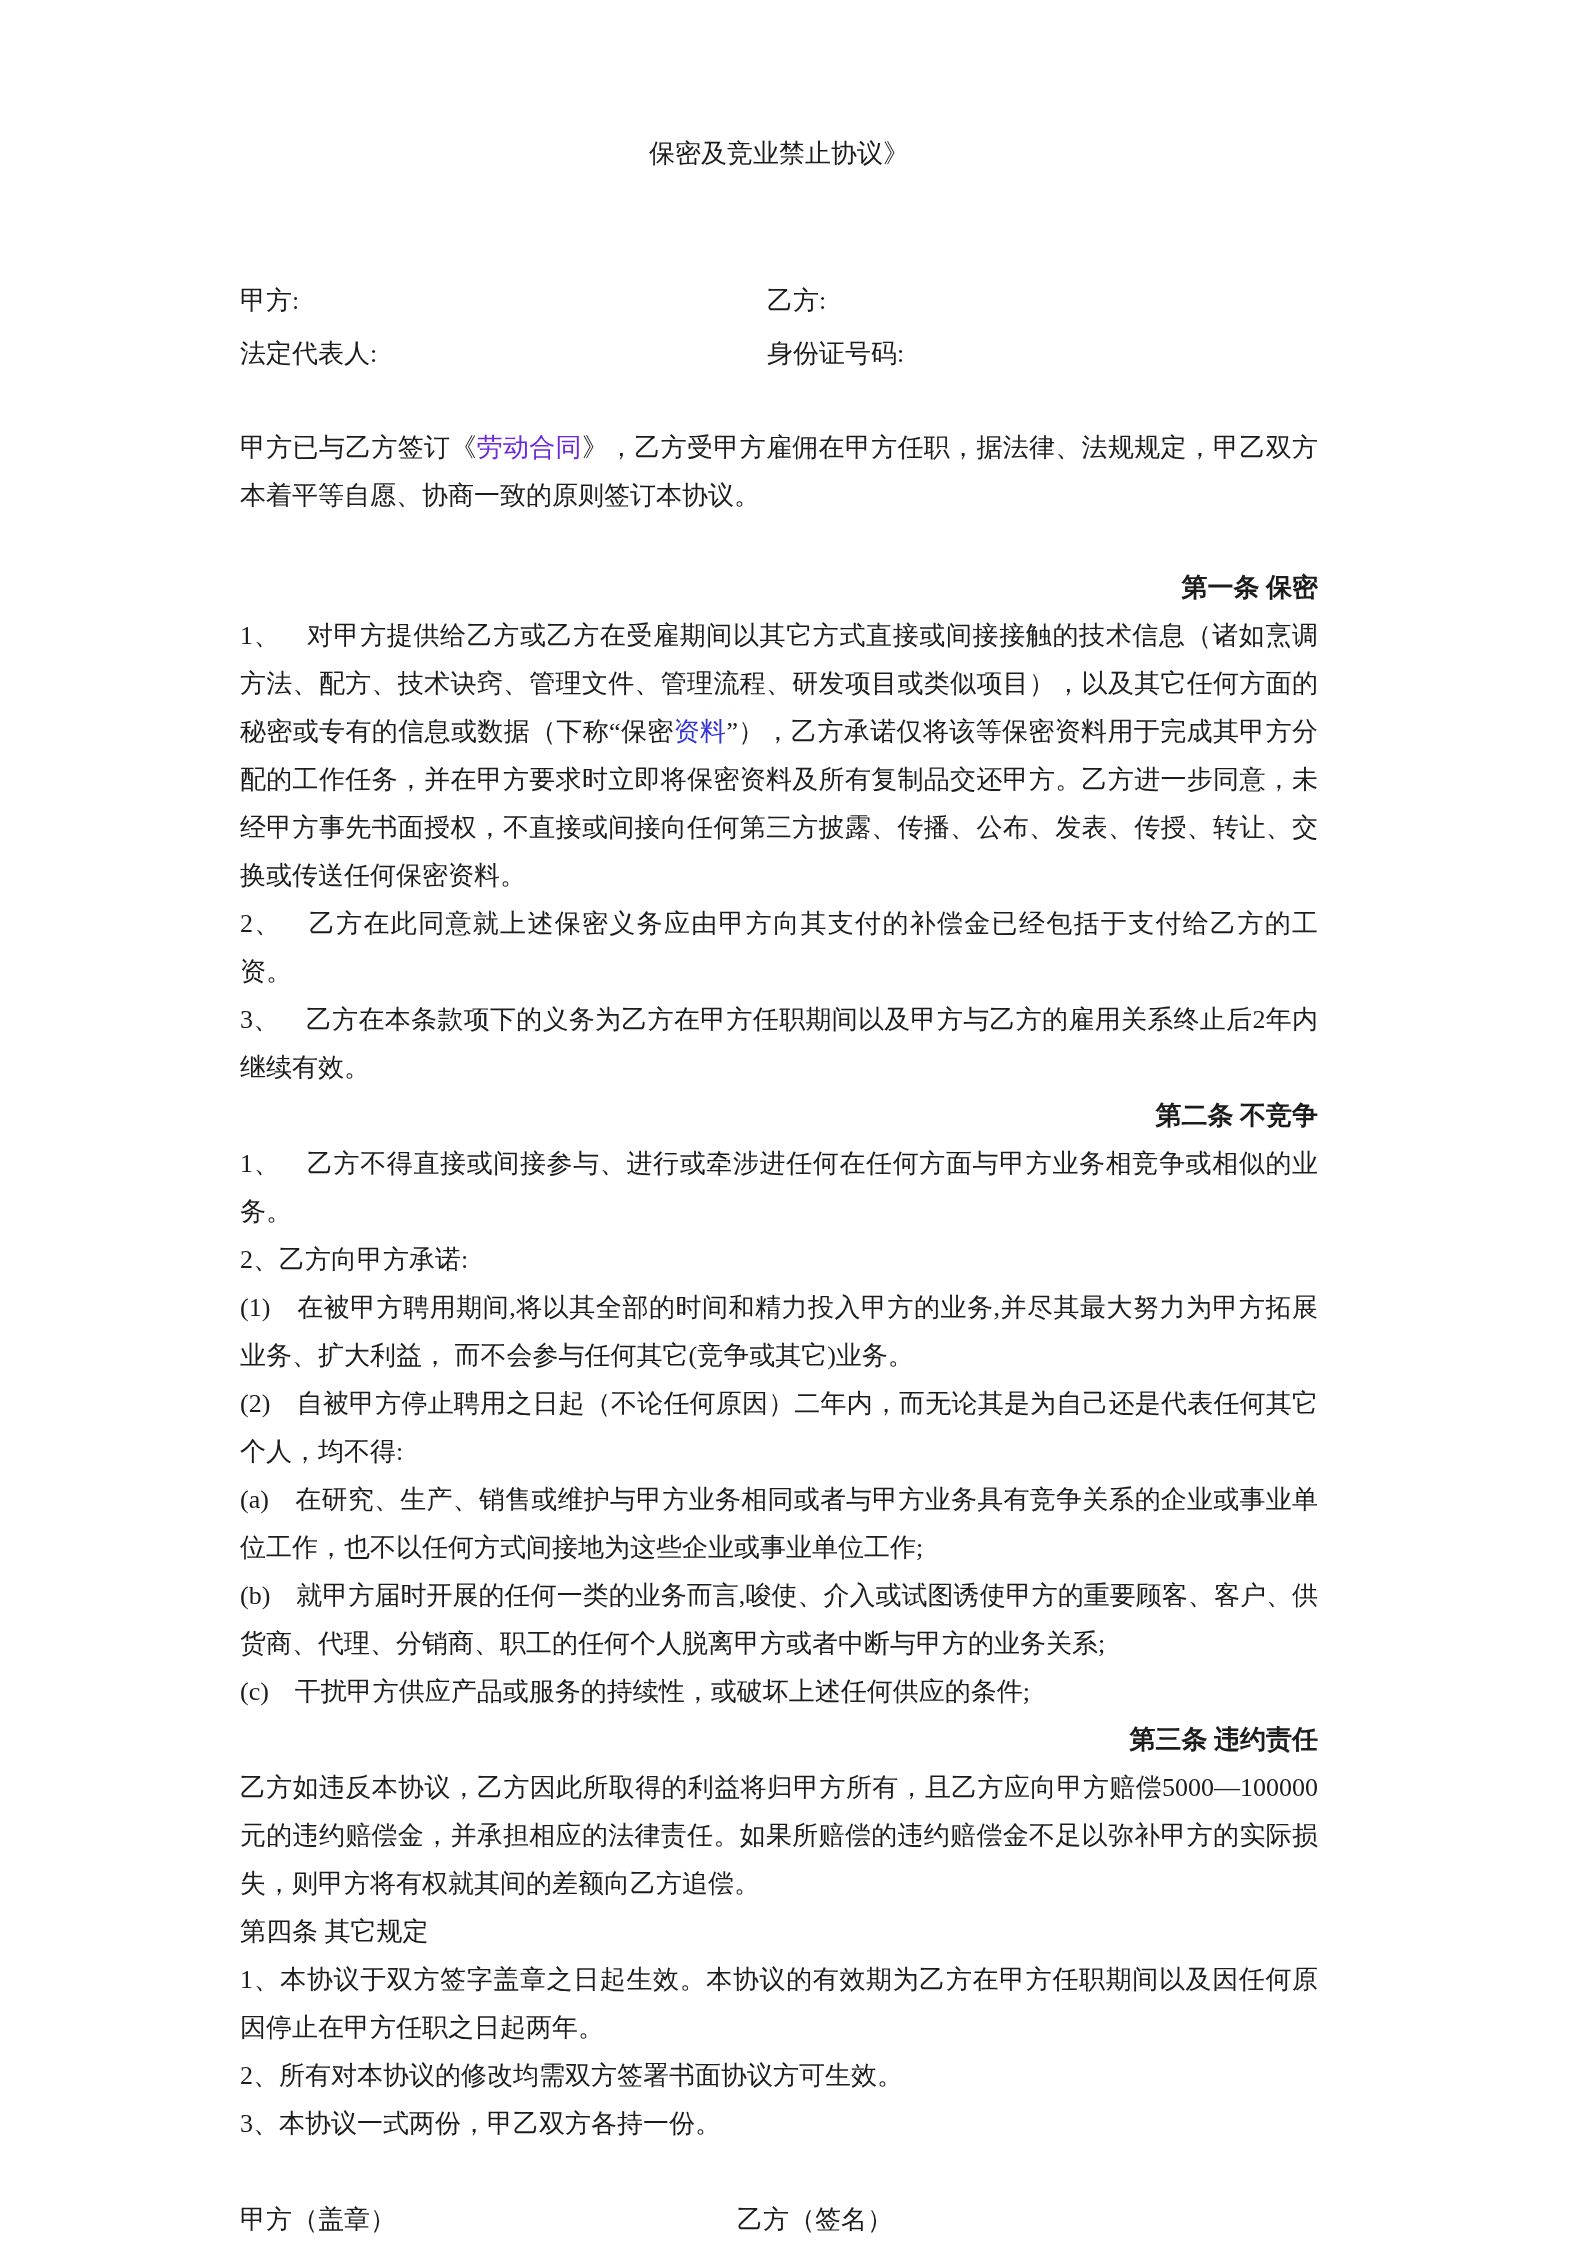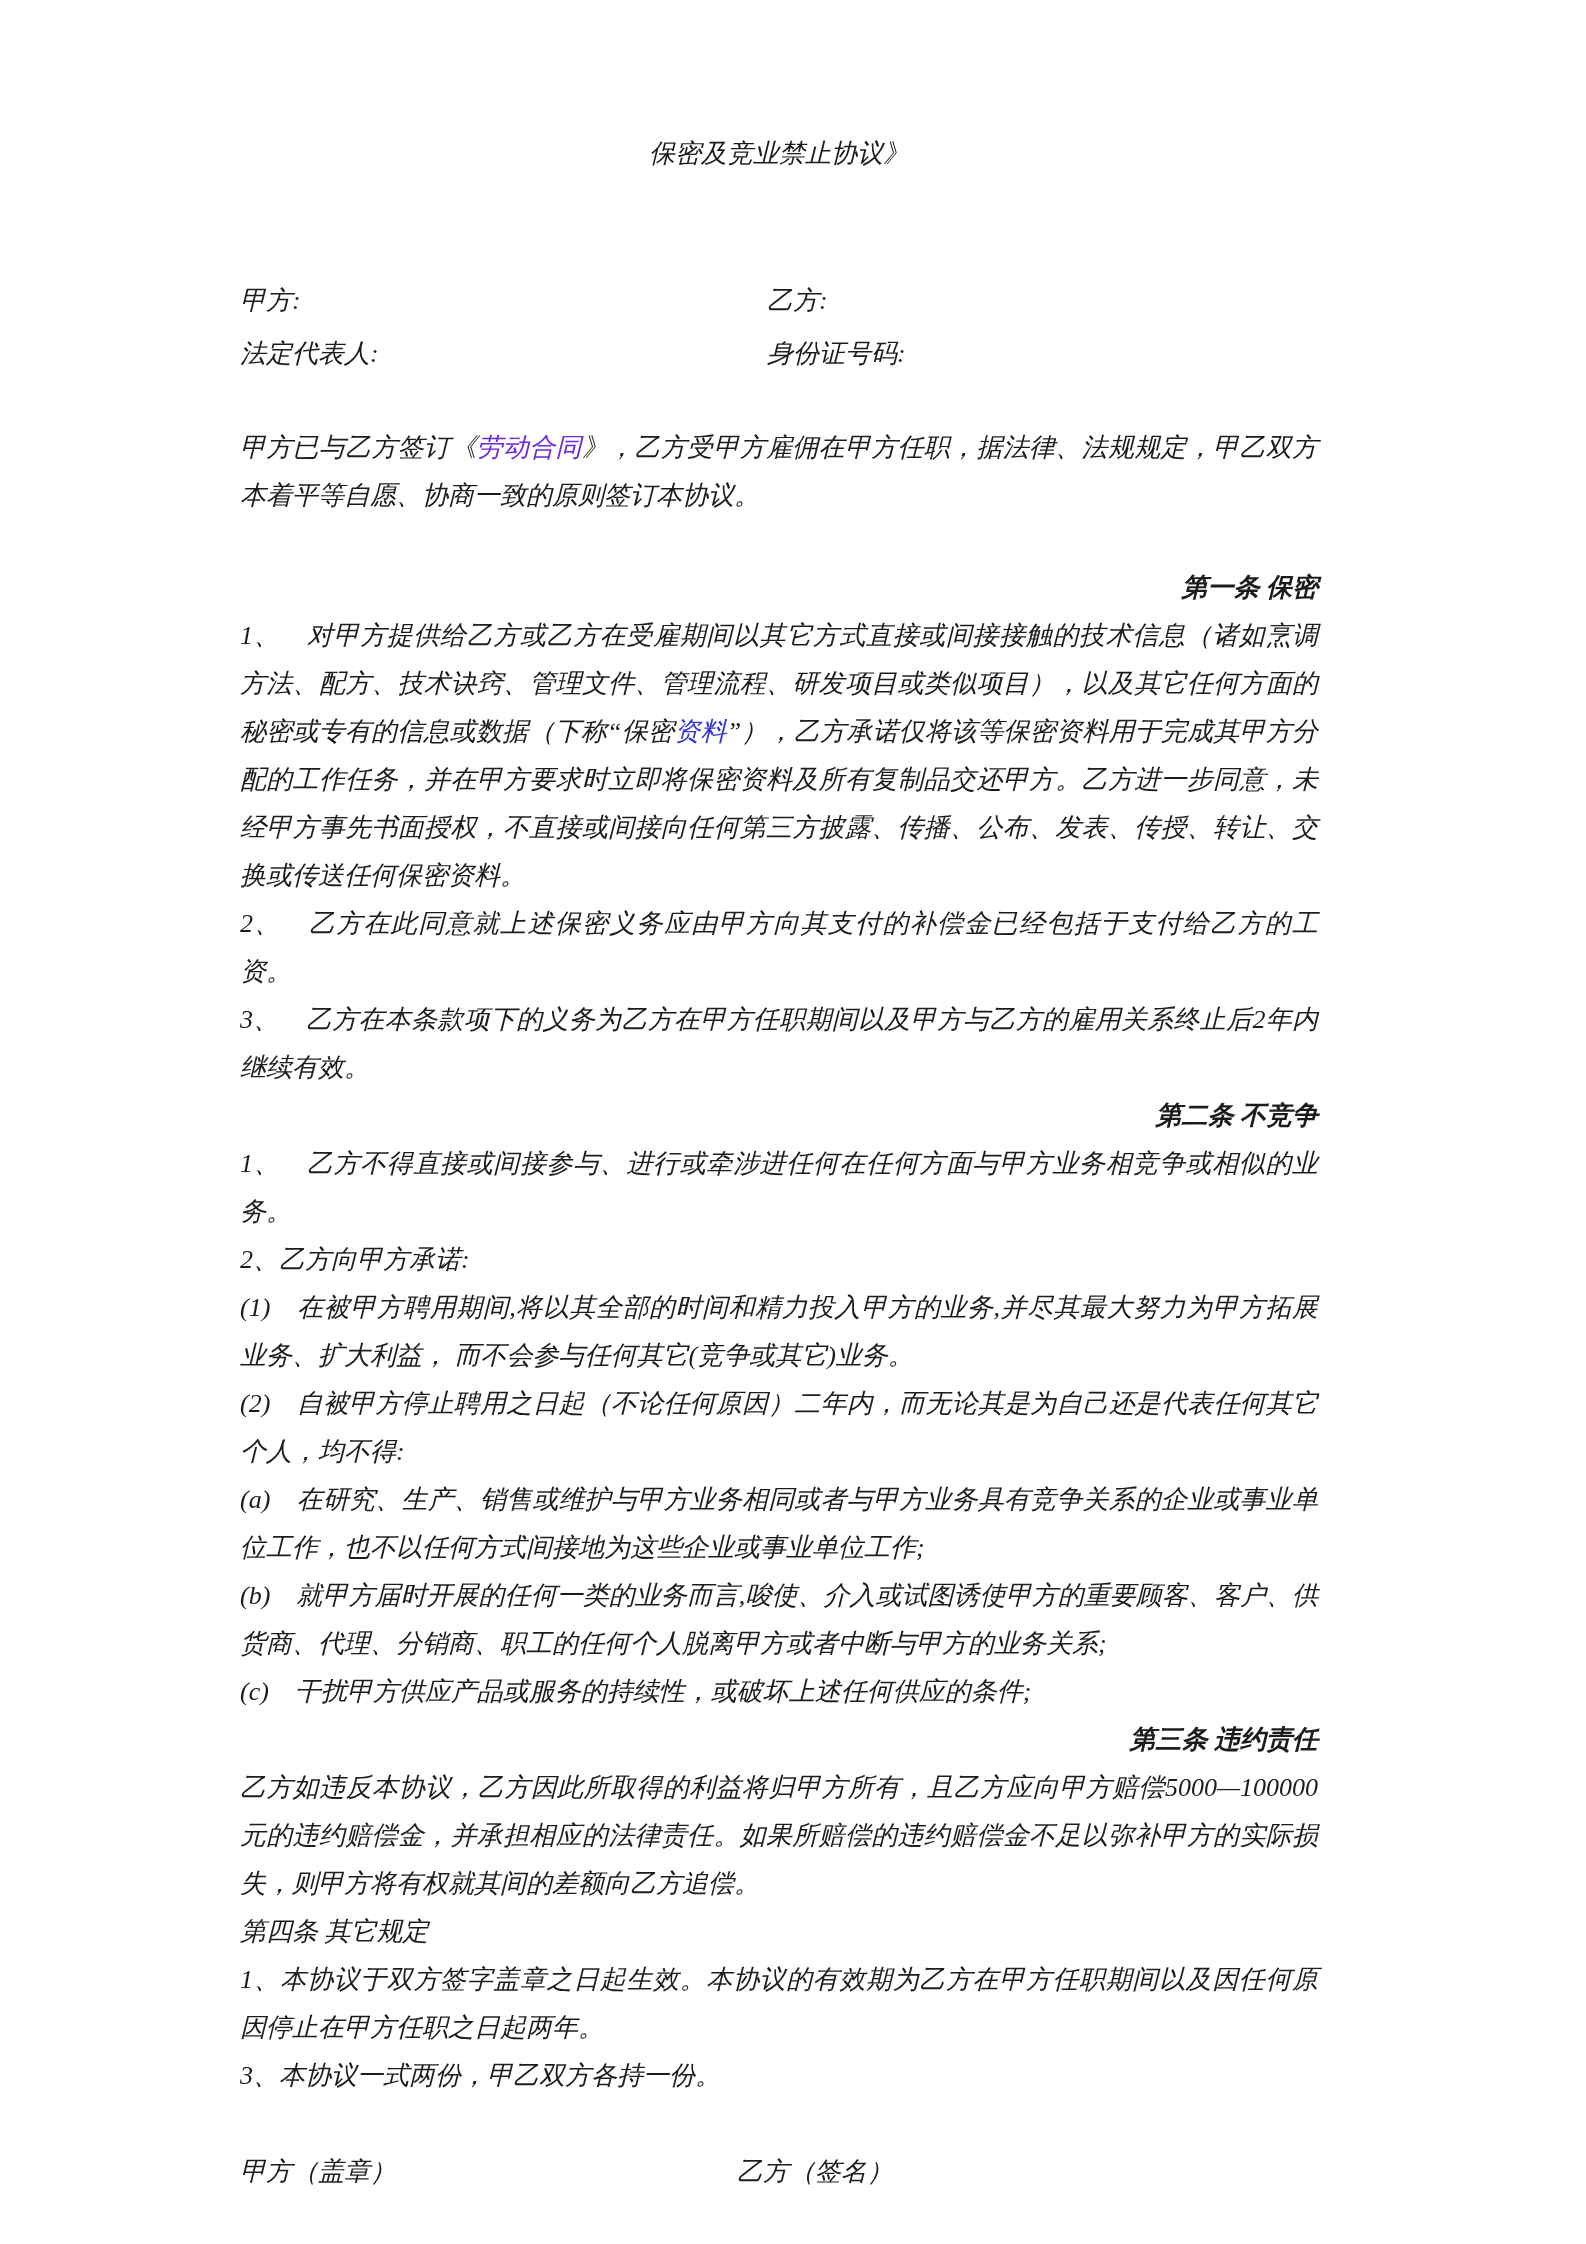--- a/index.html
+++ b/index.html
@@ -11,21 +11,20 @@
     position: relative;
     width: 1548px;
     height: 2244px;
     box-sizing: border-box;
     background: #ffffff;
     overflow: hidden;
     padding: 130px 230px 0 240px;
     font-family: "Liberation Serif", "DejaVu Serif", serif;
     font-size: 26px;
     color: #1c1c1c;
-    font-style: italic;
   }
   .doc-title {
     text-align: center;
     line-height: 48px;
     margin: 0 0 96px 0;
     font-weight: normal;
     font-size: 26px;
   }
   .parties {
     line-height: 53px;
@@ -116,20 +115,21 @@
     <p>(c)　干扰甲方供应产品或服务的持续性，或破坏上述任何供应的条件;</p>
 
     <p class="heading-bold">第三条 违约责任</p>
 
     <p>乙方如违反本协议，乙方因此所取得的利益将归甲方所有，且乙方应向甲方赔偿5000—100000元的违约赔偿金，并承担相应的法律责任。如果所赔偿的违约赔偿金不足以弥补甲方的实际损失，则甲方将有权就其间的差额向乙方追偿。</p>
 
     <p class="heading-plain">第四条 其它规定</p>
 
     <p>1、本协议于双方签字盖章之日起生效。本协议的有效期为乙方在甲方任职期间以及因任何原因停止在甲方任职之日起两年。</p>
 
+    <p>2、所有对本协议的修改均需双方签署书面协议方可生效。</p>
 
     <p>3、本协议一式两份，甲乙双方各持一份。</p>
 
   </div>
 
   <div class="signature">
     <span class="sig-a">甲方（盖章）</span>
     <span class="sig-b">乙方（签名）</span>
   </div>
 

